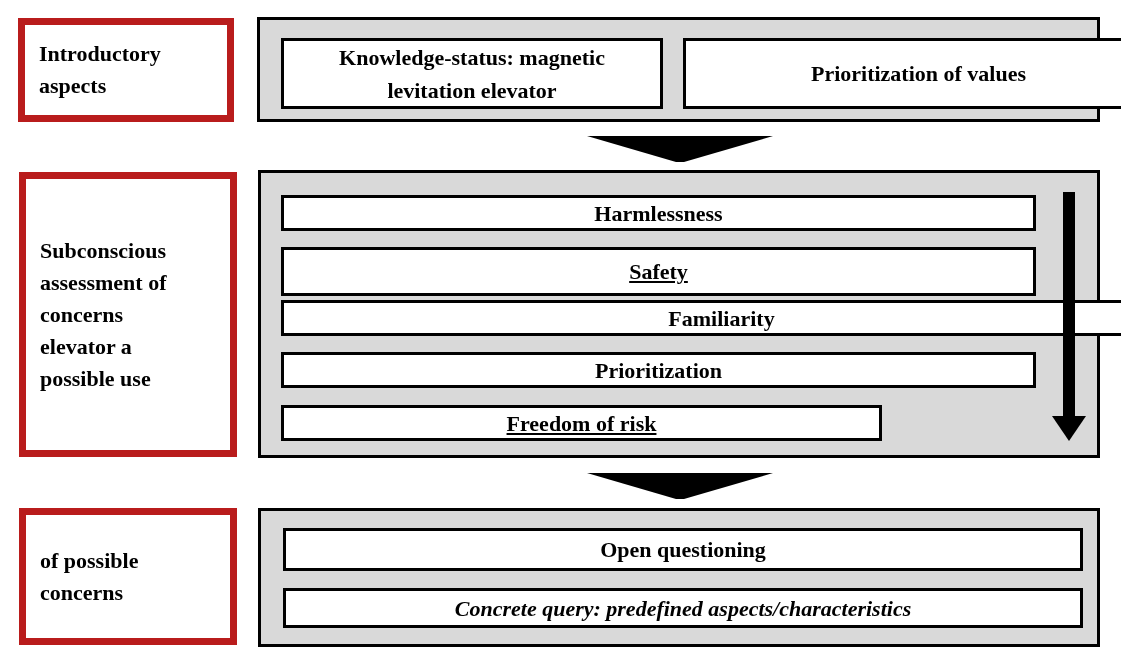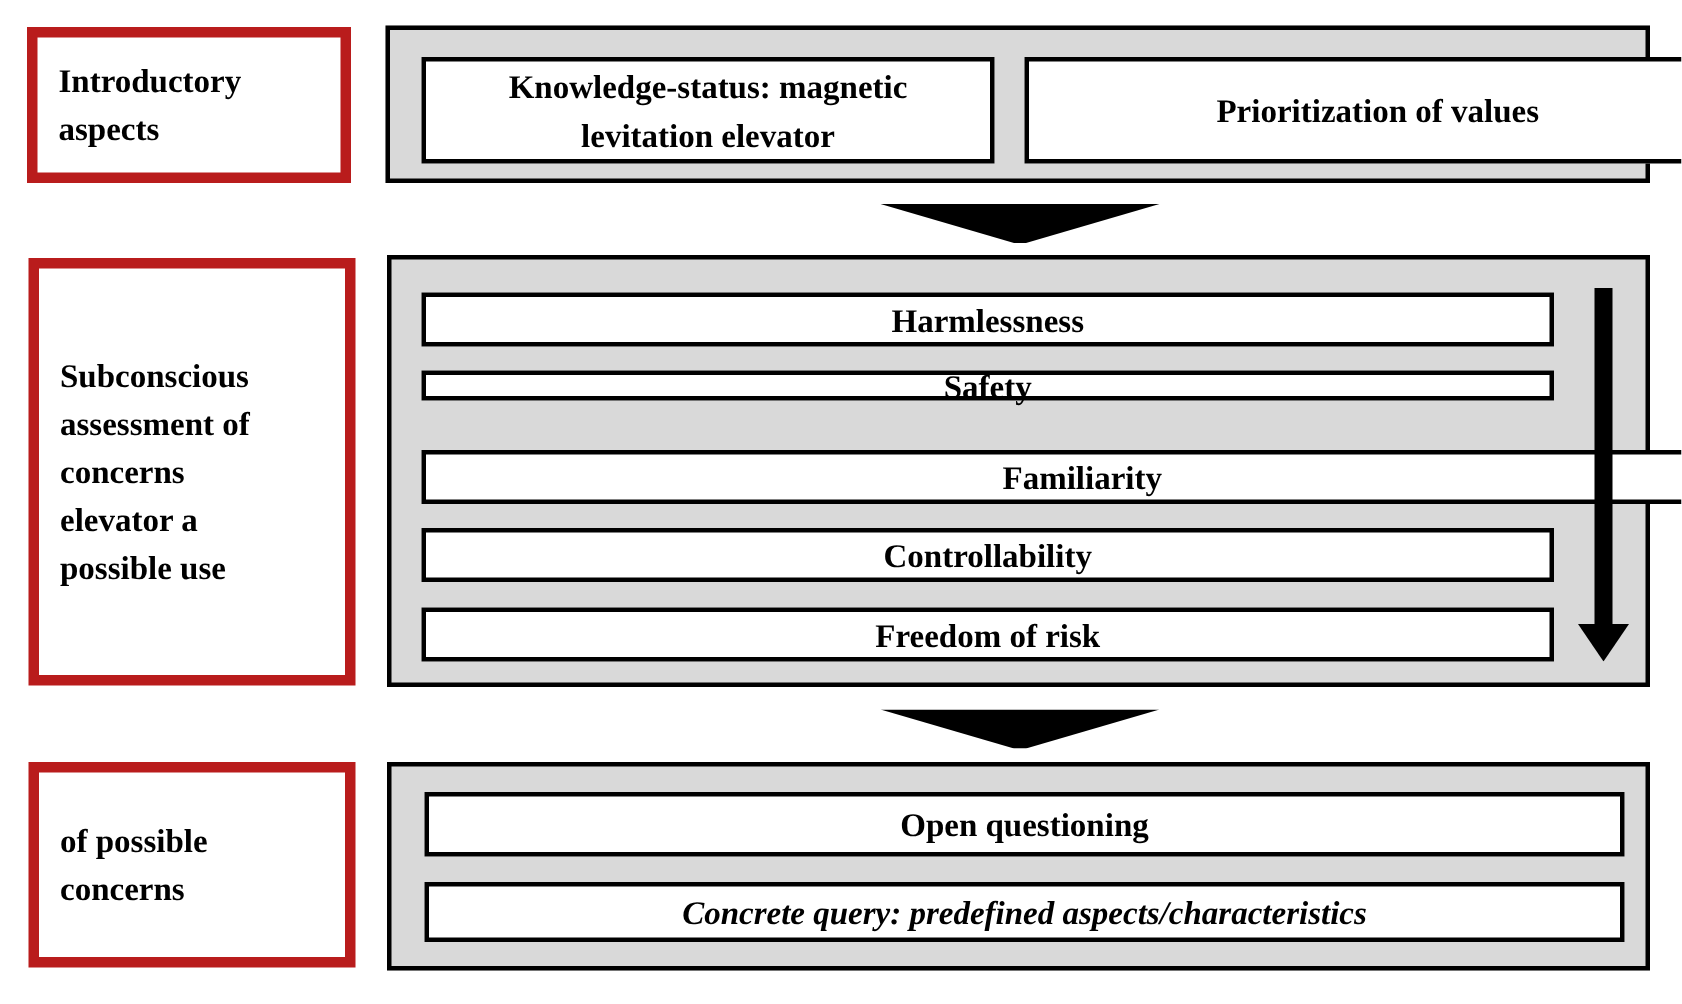--- a/index.html
+++ b/index.html
@@ -73,30 +73,30 @@
       <span class="tl">assessment of</span>
       <span class="tl">concerns</span>
       <span class="tl">elevator a</span>
       <span class="tl">possible use</span>
     </div>
 
   <div class="abs panel" style="left:258px; top:170px; width:842px; height:288px;">
     <div class="wbox" style="left:20px; top:22px; width:755px; height:36px;">
         <span class="tl">Harmlessness</span>
       </div>
-    <div class="wbox" style="left:20px; top:74px; width:755px; height:20px;">
+    <div class="wbox" style="left:20px; top:74px; width:755px; height:49px;text-decoration:underline;">
         <span class="tl">Safety</span>
       </div>
     <div class="wbox" style="left:20px; top:127px; width:881px; height:36px;">
         <span class="tl">Familiarity</span>
       </div>
     <div class="wbox" style="left:20px; top:179px; width:755px; height:36px;">
-        <span class="tl">Controllability</span>
+        <span class="tl">Prioritization</span>
       </div>
-    <div class="wbox" style="left:20px; top:232px; width:755px; height:36px;">
+    <div class="wbox" style="left:20px; top:232px; width:601px; height:36px;text-decoration:underline;">
         <span class="tl">Freedom of risk</span>
       </div>
 
     <svg class="abs arrow-svg" style="left:791px; top:19px;" width="34" height="249" viewBox="0 0 34 249">
       <rect x="11" y="0" width="12" height="226" fill="#000000"></rect>
       <polygon points="0,224 34,224 17,249" fill="#000000"></polygon>
     </svg>
   </div>
 
   <svg class="abs arrow-svg" style="left:587px; top:473px;" width="186" height="26" viewBox="0 0 186 26">

